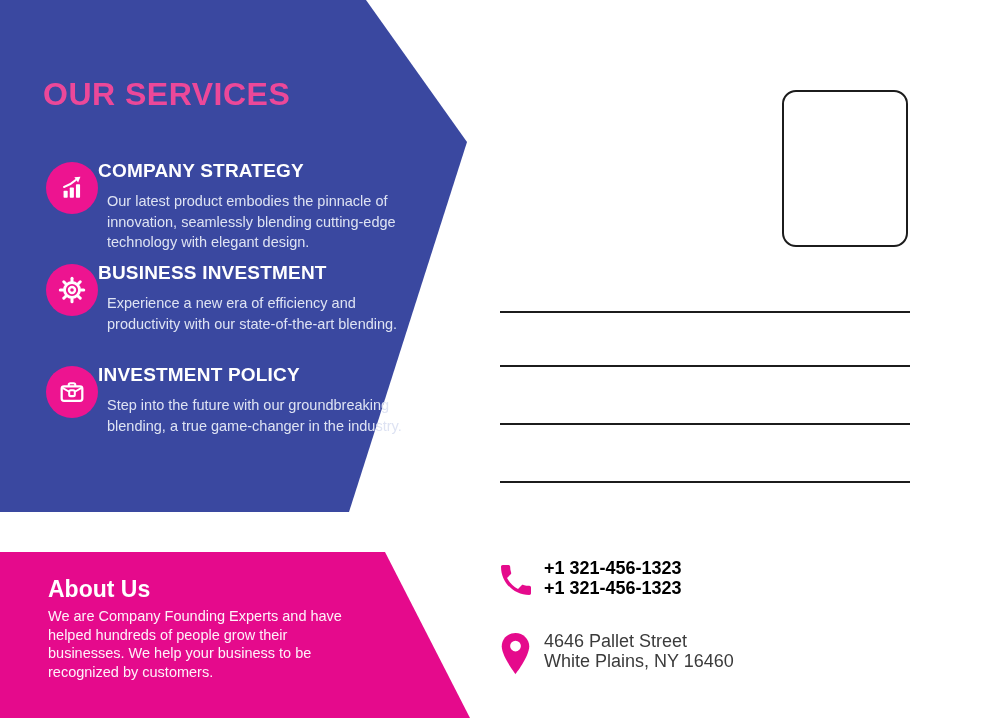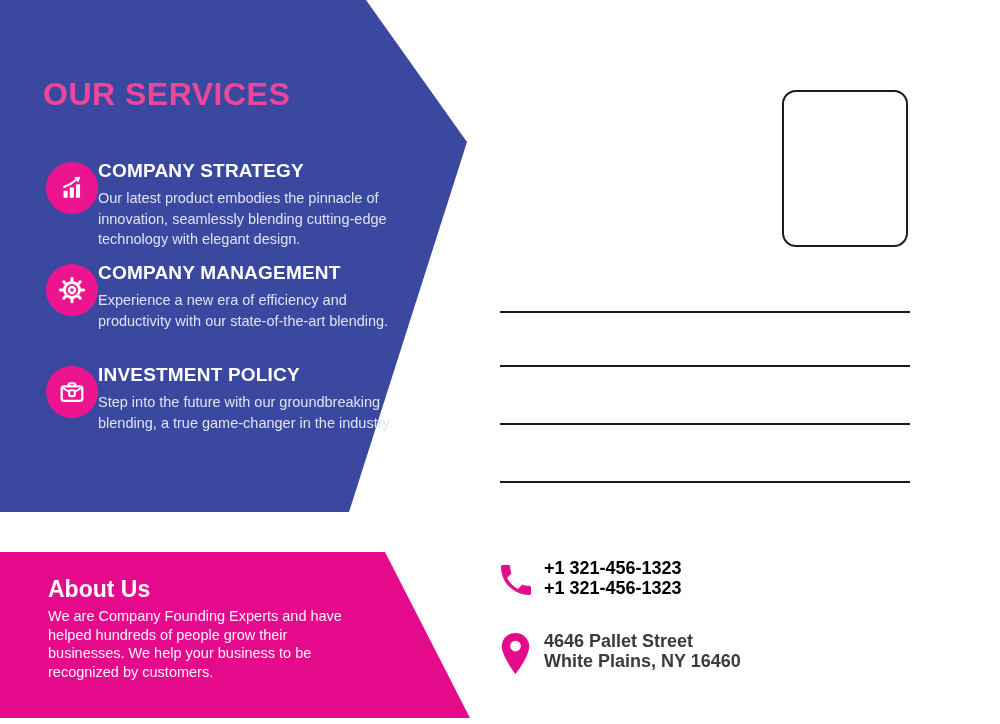--- a/index.html
+++ b/index.html
@@ -13,39 +13,39 @@
               clip-path:polygon(0 0,385px 0,470px 166px,0 166px);}
 
   
   .services-title{position:absolute;left:43px;top:76px;font-size:32px;font-weight:800;
                   color:#ec4899;letter-spacing:.5px;}
   .service-item{position:absolute;left:46px;display:flex;align-items:flex-start;}
   .svc-1{top:160px}.svc-2{top:262px}.svc-3{top:364px}
   .service-icon{width:52px;height:52px;border-radius:50%;background:#ED1490;flex:none;
                 display:flex;align-items:center;justify-content:center;margin-top:2px;}
   .service-text h3{margin:0 0 6px 0;font-size:19px;font-weight:800;color:#ffffff;letter-spacing:.2px;}
-  .service-text p{margin:0;width:316px;font-size:14.5px;line-height:20.5px;color:#DEE3F3;}
+  .service-text p{margin:9px;width:316px;font-size:14.5px;line-height:20.5px;color:#DEE3F3;}
 
   
   .about-title{position:absolute;left:48px;top:576px;font-size:23px;font-weight:800;color:#ffffff;text-align:center;}
   .about-text{position:absolute;left:48px;top:607px;width:296px;font-size:14.5px;
               line-height:18.5px;color:rgba(255,255,255,.95);}
 
   
   .stamp-box{position:absolute;left:782px;top:90px;width:122px;height:153px;
              border:2px solid #1C1C1C;border-radius:14px;background:#ffffff;}
   .ruled-line{position:absolute;left:500px;width:410px;height:2px;background:#1C1C1C;}
   .rl-1{top:311px}.rl-2{top:365px}.rl-3{top:423px}.rl-4{top:481px}
 
   
   .phone-icon{position:absolute;left:496px;top:560px;}
   .phone-block{position:absolute;left:544px;top:558px;font-size:18px;font-weight:700;
                color:#000000;line-height:20px;}
   .pin-icon{position:absolute;left:499px;top:630px;}
-  .address-block{position:absolute;left:544px;top:631px;font-size:18px;font-weight:700;
+  .address-block{position:absolute;left:544px;top:631px;font-size:18px;font-weight:400;
                  color:#3B3B3B;line-height:20px;}
   .contact-line{display:block;}
 </style>
 </head>
 <body>
 
 <div class="canvas">
 
   <div class="blue-shape"></div>
 
@@ -78,21 +78,21 @@
           <line x1="7.2" y1="7.2" x2="9.3" y2="9.3"></line>
           <line x1="22.7" y1="22.7" x2="24.8" y2="24.8"></line>
           <line x1="7.2" y1="24.8" x2="9.3" y2="22.7"></line>
           <line x1="22.7" y1="9.3" x2="24.8" y2="7.2"></line>
         </g>
         <circle cx="16" cy="16" r="8" fill="none" stroke="#fff" stroke-width="3"></circle>
         <circle cx="16" cy="16" r="3.2" fill="none" stroke="#fff" stroke-width="2.6"></circle>
       </svg>
     </span>
     <div class="service-text">
-      <h3>COMPANY MANAGEMENT</h3>
+      <h3>BUSINESS INVESTMENT</h3>
       <p>Experience a new era of efficiency and productivity with our state-of-the-art blending.</p>
     </div>
   </div>
 
   <div class="service-item svc-3">
     <span class="service-icon">
       <svg width="30" height="30" viewBox="0 0 32 32">
         <rect x="5" y="10" width="22" height="15.5" rx="2.5" fill="none" stroke="#fff" stroke-width="2.4"></rect>
         <path d="M12.5 10 V8.4 Q12.5 6.6 14.3 6.6 H17.7 Q19.5 6.6 19.5 8.4 V10" fill="none" stroke="#fff" stroke-width="2.2"></path>
         <path d="M5.8 11.6 L13 15.8 M26.2 11.6 L19 15.8" fill="none" stroke="#fff" stroke-width="2"></path>

